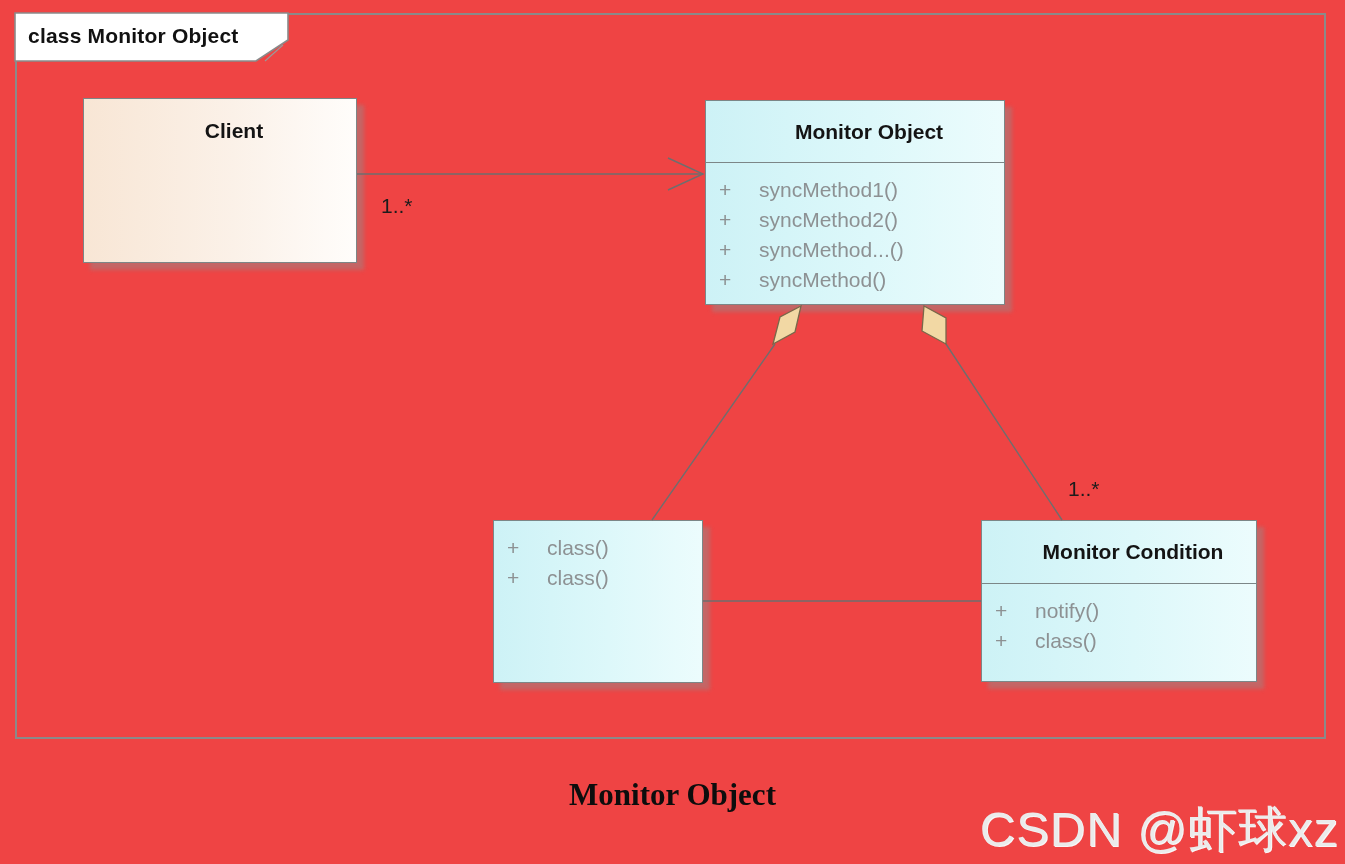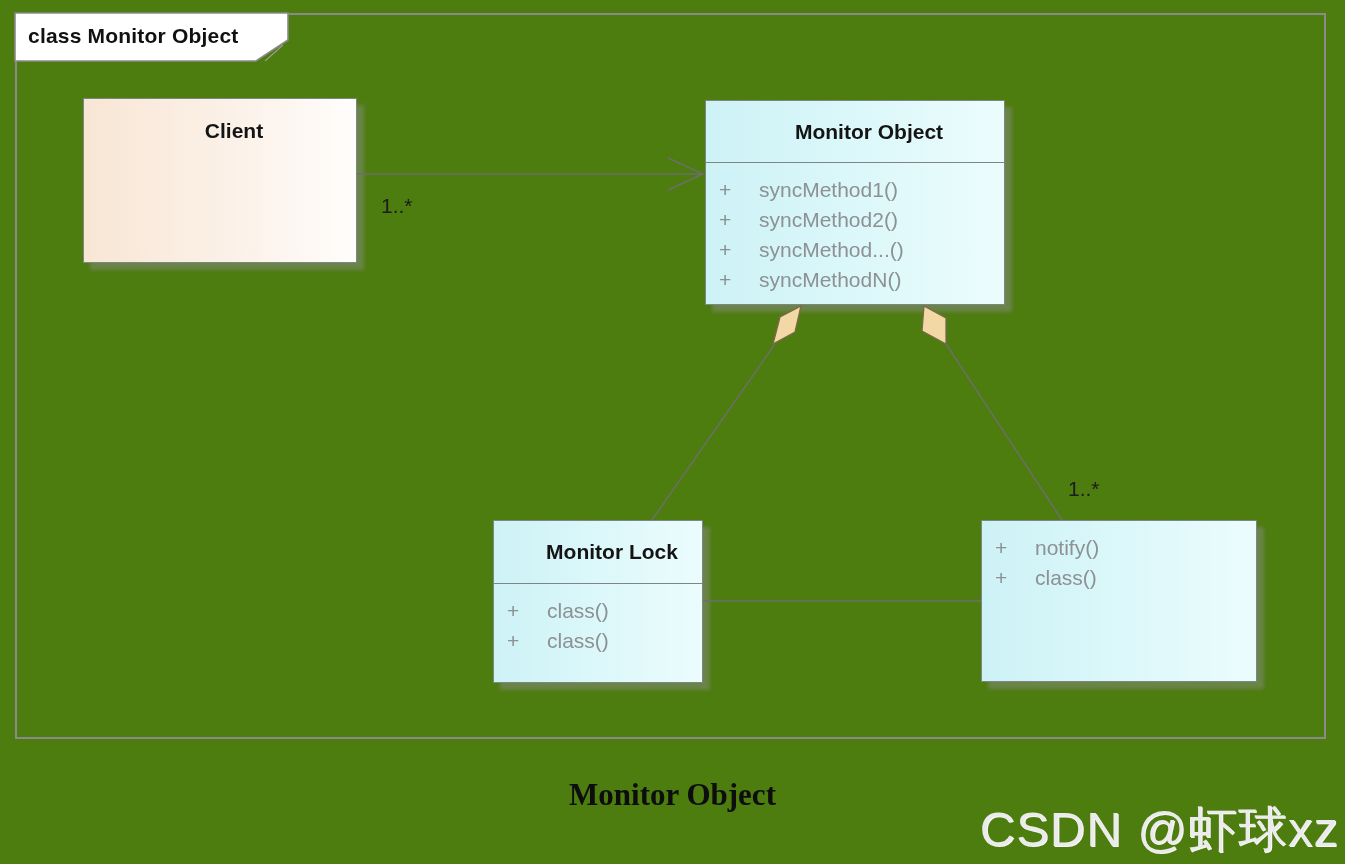--- a/index.html
+++ b/index.html
@@ -3,21 +3,21 @@
 <meta charset="utf-8">
 <style>
   * { margin: 0; padding: 0; box-sizing: border-box; }
   html, body { background: #ffffff; }
   body { font-family: "Liberation Sans", sans-serif; }
 
   .stage {
     position: relative;
     width: 1345px;
     height: 864px;
-    background: #4d7c0f;
+    background: #ef4444;
     overflow: hidden;
   }
 
   
   .overlay {
     position: absolute;
     inset: 0;
     width: 1345px;
     height: 864px;
     z-index: 3;
@@ -161,42 +161,42 @@
       <div class="method-row">
         <span class="vis">+</span>
         <span>syncMethod2()</span>
       </div>
       <div class="method-row">
         <span class="vis">+</span>
         <span>syncMethod...()</span>
       </div>
       <div class="method-row">
         <span class="vis">+</span>
-        <span>syncMethodN()</span>
+        <span>syncMethod()</span>
       </div>
     </div>
   </div>
 
   <div class="uml-box cyan" style="left:493px; top:520px; width:210px; height:163px;">
+    <div class="uml-methods">
+      <div class="method-row">
+        <span class="vis">+</span>
+        <span>class()</span>
+      </div>
+      <div class="method-row">
+        <span class="vis">+</span>
+        <span>class()</span>
+      </div>
+    </div>
+  </div>
+
+  <div class="uml-box cyan" style="left:981px; top:520px; width:276px; height:162px;">
     <div class="uml-head divided" style="height:63px;">
-      <div class="uml-title">Monitor Lock</div>
-    </div>
-    <div class="uml-methods">
-      <div class="method-row">
-        <span class="vis">+</span>
-        <span>class()</span>
-      </div>
-      <div class="method-row">
-        <span class="vis">+</span>
-        <span>class()</span>
-      </div>
-    </div>
-  </div>
-
-  <div class="uml-box cyan" style="left:981px; top:520px; width:276px; height:162px;">
+      <div class="uml-title">Monitor Condition</div>
+    </div>
     <div class="uml-methods">
       <div class="method-row">
         <span class="vis">+</span>
         <span>notify()</span>
       </div>
       <div class="method-row">
         <span class="vis">+</span>
         <span>class()</span>
       </div>
     </div>

